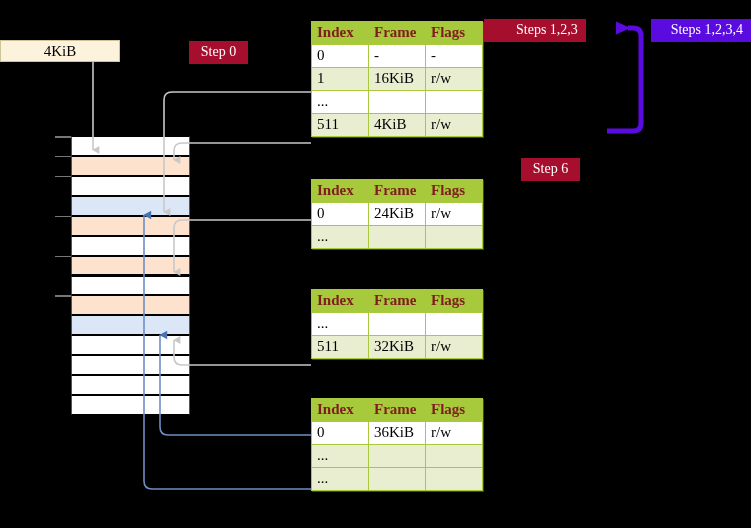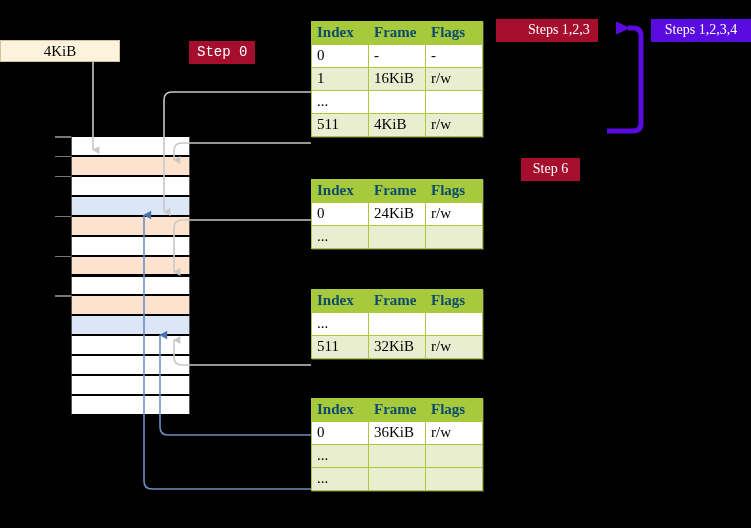--- a/index.html
+++ b/index.html
@@ -62,21 +62,21 @@
     border: 1px solid #aac83c;
     padding: 2px 5px 3px 5px;
     text-align: left;
     height: 23px;
     box-sizing: border-box;
     overflow: hidden;
     white-space: nowrap;
   }
   .ptable th {
     background: #a7c93c;
-    color: #0c4a6e;
+    color: #7f1d1d;
     font-weight: bold;
   }
   .ptable td { color: #000000; background: #ffffff; }
   .ptable tr.alt td { background: #e8eecf; }
   .ptable td.hl { background: #fbf8a8; }
   .col-index { width: 57px; }
   .col-frame { width: 57px; }
   .col-flags { width: 57px; }
 
   
@@ -167,23 +167,23 @@
     <path d="M311,489 L152,489 Q144,489 144,481 L144,215" fill="none" stroke="#6c8ec4" stroke-width="1.6" marker-end="url(#ah-blue)"></path>
 
     <path d="M607,131 L633,131 Q641,131 641,123 L641,36 Q641,28 633,28 L628,28" fill="none" stroke="#5a0ce0" stroke-width="5" stroke-linecap="butt" marker-end="url(#ah-purple)"></path>
   </svg>
 
   <div class="memlabel" style="left:0px; top:40px; width:120px; height:22px;">
     <span>4KiB</span>
   </div>
 
   <div id="badges">
-      <div class="badge" style="left: 189px; top: 41px; min-width: 59px; background: rgb(165, 14, 44); font-family: Liberation Mono, monospace;"><span>Step 0</span></div>
-      <div class="badge" style="left: 496px; top: 19px; min-width: 89px; background: rgb(165, 14, 44); padding-left: 32px;"><span>Steps 1,2,3</span></div>
-      <div class="badge" style="left: 651px; top: 19px; min-width: 100px; background: rgb(90, 12, 224);"><span>Steps 1,2,3,4</span></div>
+      <div class="badge" style="left: 189px; top: 41px; min-width: 59px; background: rgb(165, 14, 44);"><span>Step 0</span></div>
+      <div class="badge" style="left: 484px; top: 19px; min-width: 89px; background: rgb(165, 14, 44); padding-left: 32px;"><span>Steps 1,2,3</span></div>
+      <div class="badge" style="left: 651px; top: 19px; min-width: 100px; background: rgb(90, 12, 224); text-align: right;"><span>Steps 1,2,3,4</span></div>
       <div class="badge" style="left: 521px; top: 158px; min-width: 59px; background: rgb(165, 14, 44);"><span>Step 6</span></div>
     </div>
 
   <div id="tables">
       <table class="ptable" style="left: 311px; top: 21px;">
         <thead>
           <tr>
             <th class="col-index">Index</th>
             <th class="col-frame">Frame</th>
             <th class="col-flags">Flags</th>

